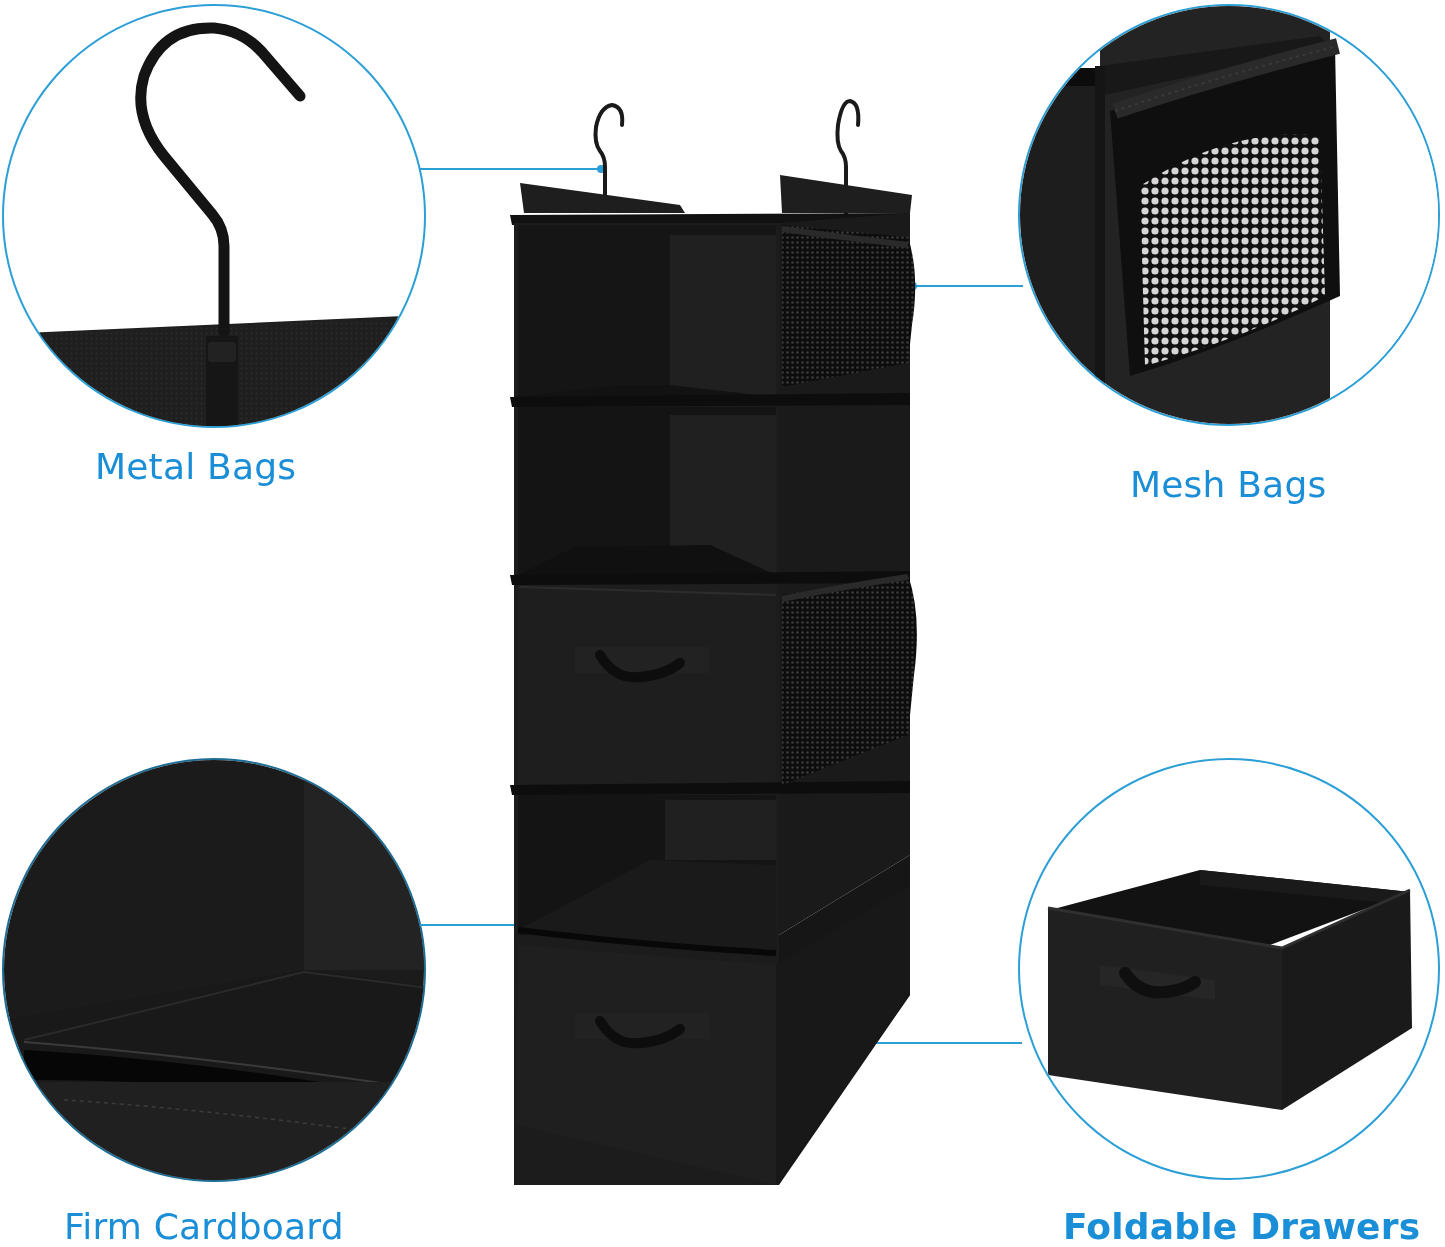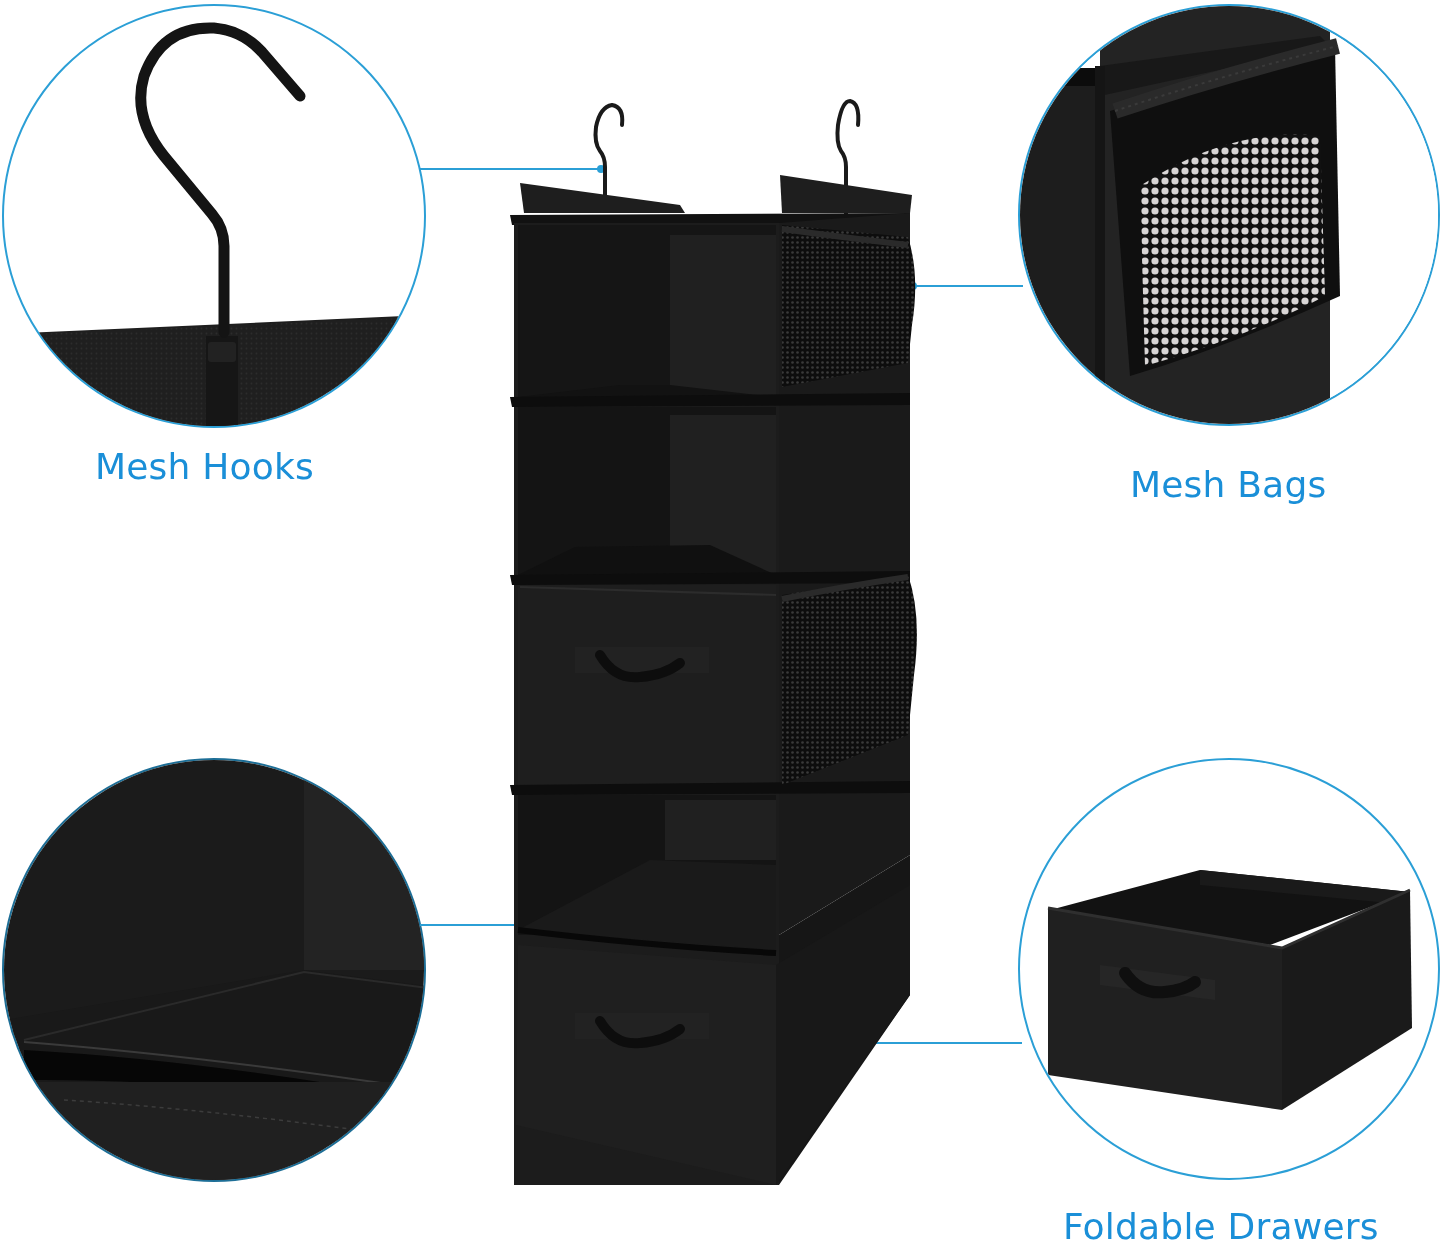--- a/index.html
+++ b/index.html
@@ -31,21 +31,21 @@
         <circle cx="2.5" cy="2.5" r="0.9" fill="#2c2c2c"></circle>
       </pattern>
       <path d="M30 328 L 400 312 L 424 314 L 424 424 L 0 424 Z" fill="url(#fabricDots)"></path>
 
       <rect x="202" y="330" width="32" height="94" fill="#161616"></rect>
       <rect x="204" y="336" width="28" height="20" rx="3" fill="#222"></rect>
 
       <path d="M220 326 L 220 240 Q 220 222 208 208 L 160 150 Q 128 110 140 70 Q 158 20 210 22 Q 238 24 258 46 L 296 90" fill="none" stroke="#141414" stroke-width="11" stroke-linecap="round" stroke-linejoin="round"></path>
     </svg>
   </div>
-  <div class="callout-label" style="left:95px; top:446px;">Mesh Hooks</div>
+  <div class="callout-label" style="left:95px; top:446px;">Metal Bags</div>
   <div class="leader" style="left:420px; top:168px; width:182px;"></div>
   <div class="leader-dot" style="left:597px; top:168px;"></div>
 
   <div class="callout-circle" style="left:1018px; top:4px; width:422px; height:422px;">
     <svg width="422" height="422" viewBox="0 0 422 422">
       <defs>
         <pattern id="meshBig" width="10" height="10" patternUnits="userSpaceOnUse">
           <rect width="10" height="10" fill="#111"></rect>
           <circle cx="5" cy="5" r="3.6" fill="#e9e6e6"></circle>
         </pattern>
@@ -74,39 +74,40 @@
       <rect width="424" height="424" fill="#1b1b1b"></rect>
       <rect x="300" y="0" width="124" height="210" fill="#232323"></rect>
       <path d="M0 260 L 300 210 L 424 226 L 424 330 L 0 330 Z" fill="#191919"></path>
       <path d="M20 280 L 300 212 L 424 228" fill="none" stroke="#2a2a2a" stroke-width="2"></path>
       <path d="M20 290 Q 200 300 424 340 L 424 352 Q 200 318 20 320 Z" fill="#060606"></path>
       <path d="M20 282 Q 200 296 424 330" fill="none" stroke="#3a3a3a" stroke-width="2"></path>
       <rect x="0" y="322" width="424" height="102" fill="#202020"></rect>
       <path d="M60 340 Q 220 350 424 380" fill="none" stroke="#3c3c3c" stroke-width="1.5" stroke-dasharray="4 4"></path>
     </svg>
   </div>
+  <div class="callout-label" style="left:64px; top:1206px;">Firm Cardboard</div>
   <div class="leader" style="left:420px; top:924px; width:182px;"></div>
   <div class="leader-dot" style="left:597px; top:924px;"></div>
 
   <div class="callout-circle" style="left:1018px; top:758px; width:422px; height:422px;">
     <svg width="422" height="422" viewBox="0 0 422 422">
 
       <path d="M30 150 L 180 110 L 390 132 L 250 185 Z" fill="#121212"></path>
       <path d="M180 110 L 390 132 L 390 145 L 180 125 Z" fill="#1a1a1a"></path>
 
       <path d="M28 148 L 262 188 L 262 350 L 28 315 Z" fill="#202020"></path>
 
       <path d="M262 188 L 390 130 L 392 268 L 262 350 Z" fill="#1a1a1a"></path>
       <path d="M28 148 L 262 188 L 390 130" fill="none" stroke="#2f2f2f" stroke-width="3"></path>
 
       <path d="M80 205 L 195 220 L 195 240 L 80 225 Z" fill="#262626"></path>
       <path d="M105 213 Q 120 235 145 232 Q 165 230 175 222" fill="none" stroke="#0f0f0f" stroke-width="12" stroke-linecap="round"></path>
     </svg>
   </div>
-  <div class="callout-label" style="left:1063px; top:1206px;">Foldable Drawers</div>
+  <div class="callout-label" style="left:1063px; top:1206px;font-weight:bold;">Foldable Drawers</div>
   <div class="leader" style="left:760px; top:1042px; width:262px;"></div>
   <div class="leader-dot" style="left:755px; top:1042px;"></div>
 
   <svg style="position:absolute; left:500px; top:95px;" width="430" height="1090" viewBox="0 0 430 1090">
     <defs>
       <pattern id="meshSmall" width="5" height="5" patternUnits="userSpaceOnUse">
         <rect width="5" height="5" fill="#0d0d0d"></rect>
         <circle cx="2.5" cy="2.5" r="1.3" fill="#3a3a3a"></circle>
       </pattern>
     </defs>

